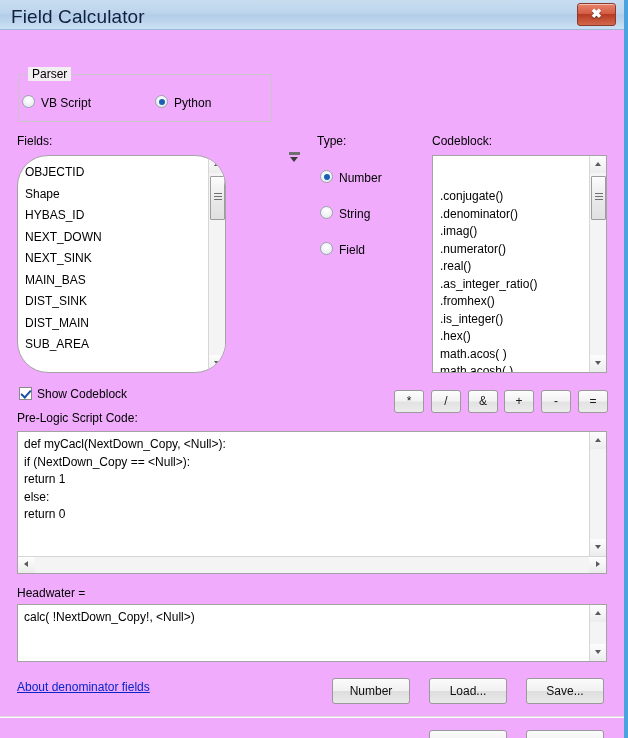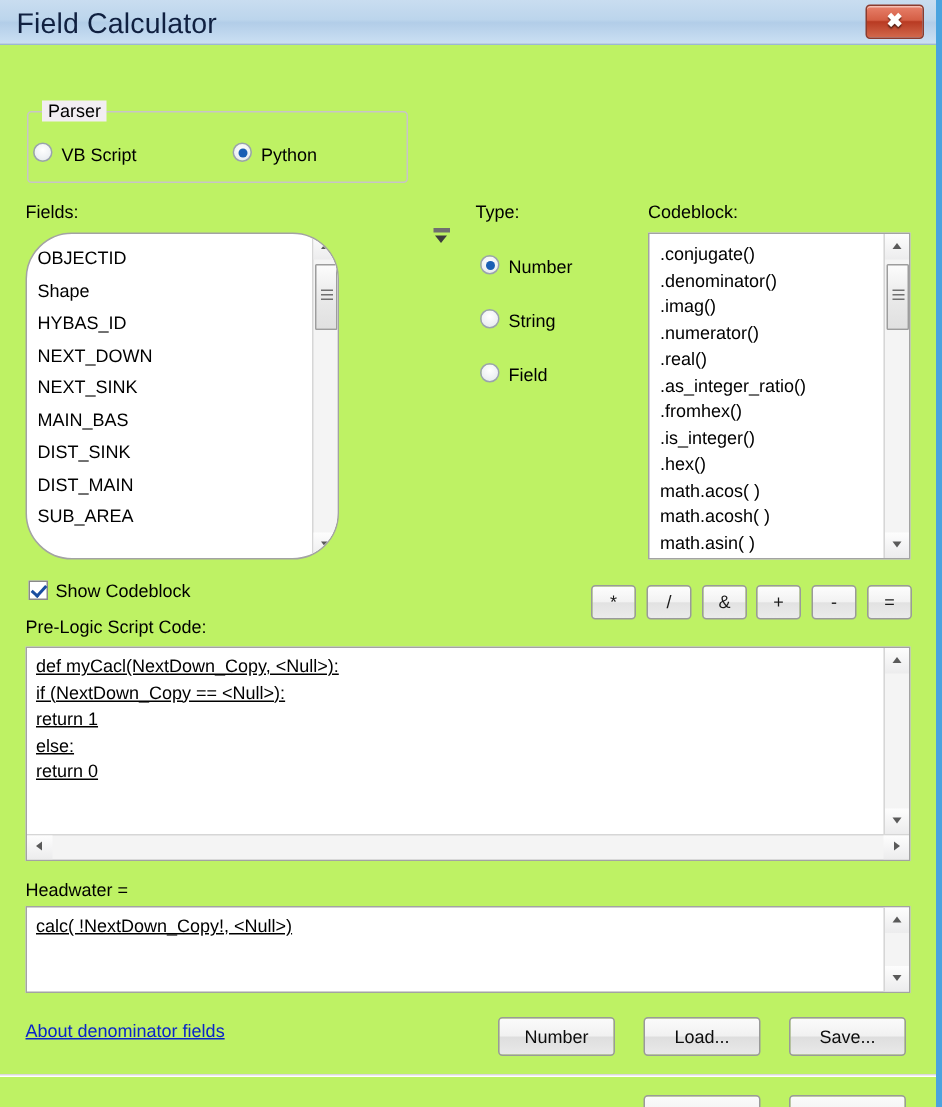--- a/index.html
+++ b/index.html
@@ -64,21 +64,21 @@
     font-family: "Liberation Sans", sans-serif;
     text-align: center;
     line-height: 19px;
     text-shadow: 0 1px 1px rgba(0,0,0,.55);
   }
 
   .body-area {
     position: relative;
     width: 624px;
     height: 708px;
-    background: #bef264;
+    background: #f0abfc;
   }
 
   
   .lbl {
     position: absolute;
     font-size: 12px;
     color: #000;
     white-space: nowrap;
   }
 
@@ -136,21 +136,21 @@
     left: 0; top: 0; right: 18px; bottom: 0;
     padding: 6px 0 0 7px;
     overflow: hidden;
   }
   .listbox .item {
     font-size: 12px;
     line-height: 21.5px;
     white-space: nowrap;
     cursor: default;
   }
-  .listbox.funcs .items { padding-top: 5px; }
+  .listbox.funcs .items { padding-top: 5px; margin-top: 27px; }
   .listbox.funcs .item { line-height: 17.5px; }
 
   
   .vscroll {
     position: absolute;
     top: 0; right: 0; bottom: 0;
     width: 17px;
     background: #f4f4f4;
     border-left: 1px solid #d6d6d6;
     box-sizing: border-box;
@@ -258,21 +258,20 @@
     overflow: hidden;
   }
   .textbox .content {
     position: absolute;
     left: 0; top: 0; right: 18px; bottom: 0;
     padding: 4px 0 0 6px;
     font-size: 12px;
     line-height: 17.5px;
     white-space: pre;
     overflow: hidden;
-    text-decoration: underline;
   }
   .hscroll {
     position: absolute;
     left: 0; right: 0; bottom: 0;
     height: 17px;
     background: #f4f4f4;
     border-top: 1px solid #d6d6d6;
     box-sizing: border-box;
   }
   .hs-arrow {

